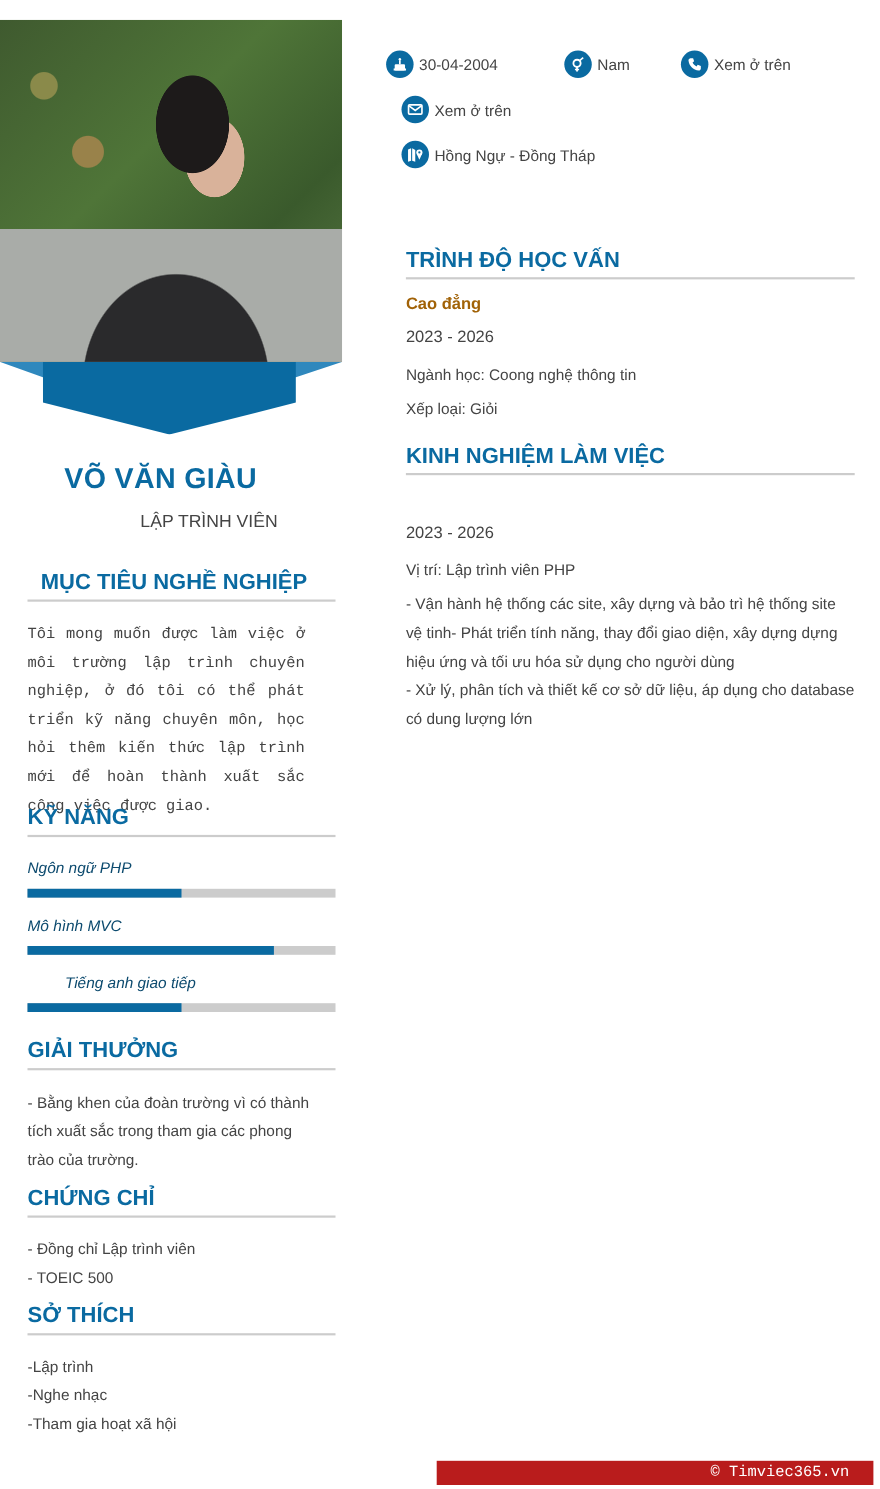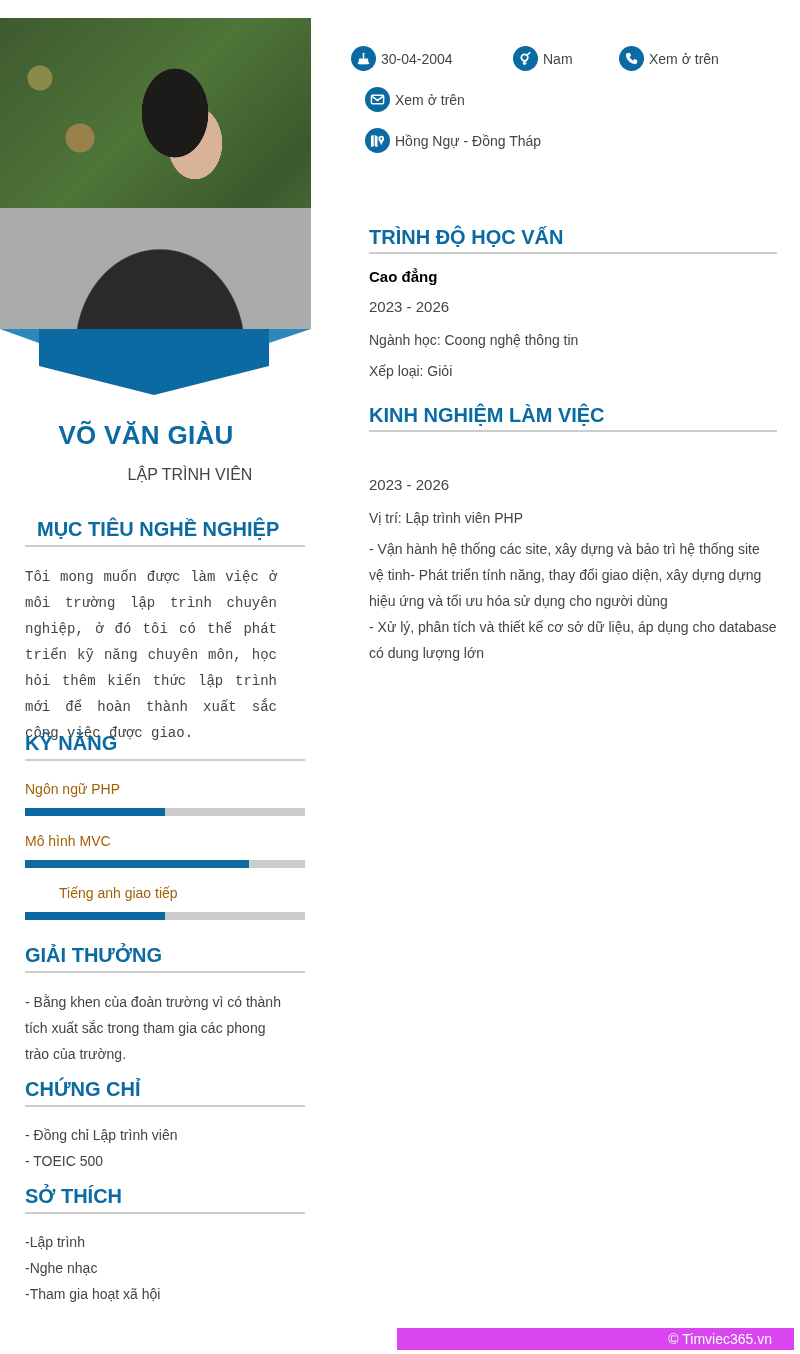--- a/index.html
+++ b/index.html
@@ -26,34 +26,34 @@
     color: #0a6aa1; font-weight: bold; font-size: 26px; letter-spacing: 0.3px; }
   .role { position: absolute; left: 0; top: 466px; width: 308px; text-align: center;
     color: #444; font-size: 16px; margin-left: 36px; }
 
   .sec-title { position: absolute; color: #0a6aa1; font-weight: bold; font-size: 20px; }
   .sec-line { position: absolute; height: 2px; background: #cccccc; }
 
   .para { position: absolute; font-size: 14px; line-height: 26px; color: #444; }
   .justify { text-align: justify; }
 
-  .skill-label { position: absolute; font-size: 14px; color: #a16207; }
+  .skill-label { position: absolute; font-size: 14px; color: #0c4a6e; font-style: italic; }
   .skill-bar { position: absolute; left: 25px; width: 280px; height: 8px; background: #cccccc; }
   .skill-fill { height: 100%; background: #0a6aa1; }
 
   
   .info { position: absolute; display: flex; align-items: center; font-size: 14px; color: #444; }
   .info .ico { width: 25px; height: 25px; border-radius: 50%; background: #0a6aa1;
     display: inline-flex; align-items: center; justify-content: center; margin-right: 5px; }
   .info .ico svg { width: 15px; height: 15px; }
 
-  .edu-school { position: absolute; left: 369px; top: 268px; font-size: 15px; font-weight: bold; color: #000000; }
+  .edu-school { position: absolute; left: 369px; top: 268px; font-size: 15px; font-weight: bold; color: #a16207; }
 
-  .footer { position: absolute; left: 397px; top: 1328px; width: 397px; height: 22px; background: #d946ef;
-    color: #ffffff; font-family: Liberation Sans, sans-serif; font-size: 14px;
+  .footer { position: absolute; left: 397px; top: 1328px; width: 397px; height: 22px; background: #b91c1c;
+    color: #ffffff; font-family: Liberation Mono, monospace; font-size: 14px;
     text-align: right; padding-right: 22px; line-height: 22px; }
 </style>
 </head>
 <body>
 
 <div class="photo-wrap">
   <div class="photo"></div>
 </div>
 
 <svg class="banner-tri" viewBox="0 0 311 20" preserveAspectRatio="none">

